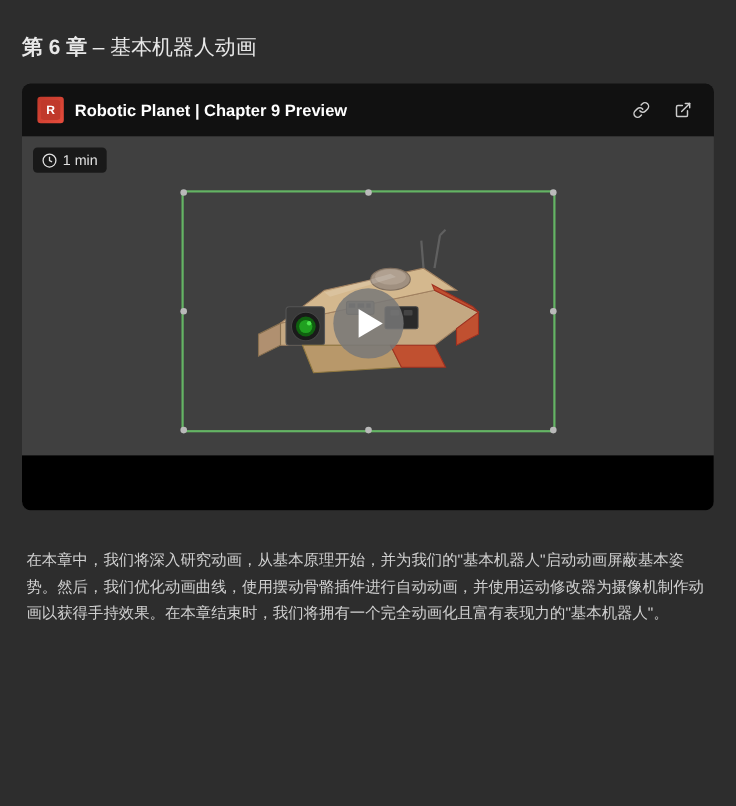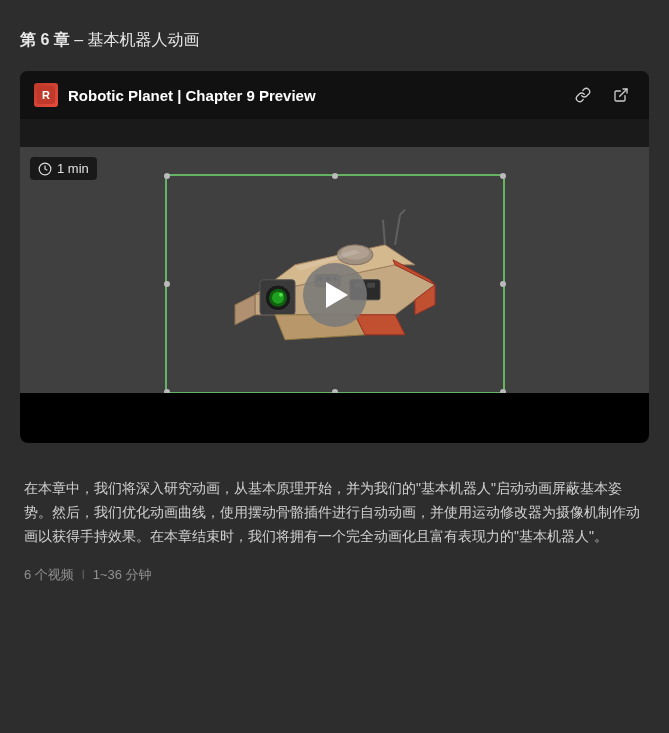--- a/index.html
+++ b/index.html
@@ -7,21 +7,21 @@
     body {
       background-color: #2d2d2d;
       font-family: -apple-system, BlinkMacSystemFont, "Segoe UI", sans-serif;
       color: #e0e0e0;
       width: 669px;
       min-height: 733px;
       padding: 30px 20px 30px 20px;
     }
 
     .page-title {
-      font-size: 16px;
+      font-size: 19px;
       font-weight: 500;
       color: #e8e8e8;
       margin-bottom: 20px;
     }
 
     .page-title .chapter-bold {
       font-weight: 700;
     }
 
     .video-card {
@@ -73,26 +73,25 @@
       width: 28px;
       height: 28px;
       border-radius: 4px;
       transition: background 0.15s;
     }
 
     .video-thumbnail-area {
       position: relative;
       background-color: #3a3a3a;
       width: 100%;
-      height: 296px;
+      height: 340px;
       display: flex;
       align-items: center;
       justify-content: center;
       overflow: hidden;
-      margin-top: 28px;
     }
 
     .video-duration-badge {
       position: absolute;
       top: 10px;
       left: 10px;
       background: rgba(0,0,0,0.6);
       border-radius: 4px;
       padding: 4px 8px;
       display: flex;
@@ -314,18 +313,13 @@
     </div>
 
     <div style="position:absolute;bottom:0;left:0;right:0;">
       <div class="video-black-bar"></div>
     </div>
   </div>
 </div>
 
 <div class="description-area">
   <p class="description-text">在本章中，我们将深入研究动画，从基本原理开始，并为我们的"基本机器人"启动动画屏蔽基本姿势。然后，我们优化动画曲线，使用摆动骨骼插件进行自动动画，并使用运动修改器为摄像机制作动画以获得手持效果。在本章结束时，我们将拥有一个完全动画化且富有表现力的"基本机器人"。</p>
-  <div class="meta-info">
-    <span>6 个视频</span>
-    <span class="separator">I</span>
-    <span>1~36 分钟</span>
-  </div>
 </div>
 
 </body></html>

